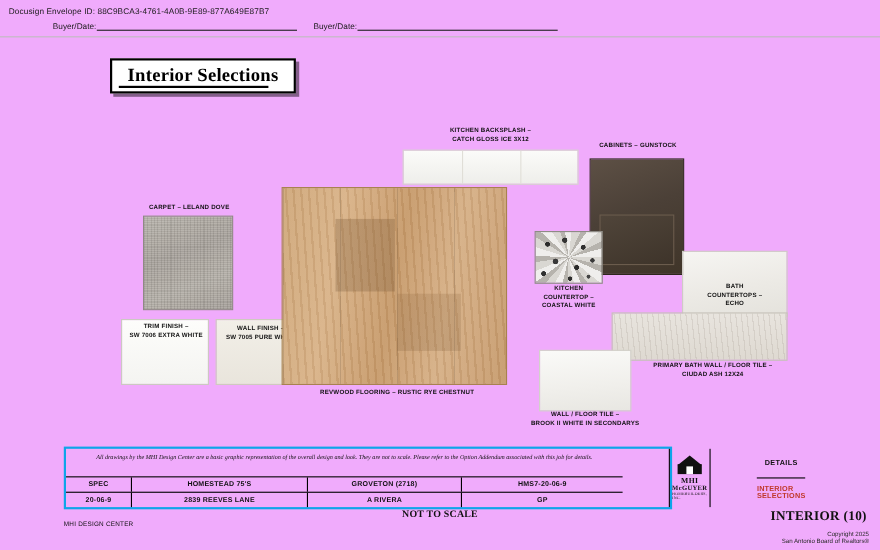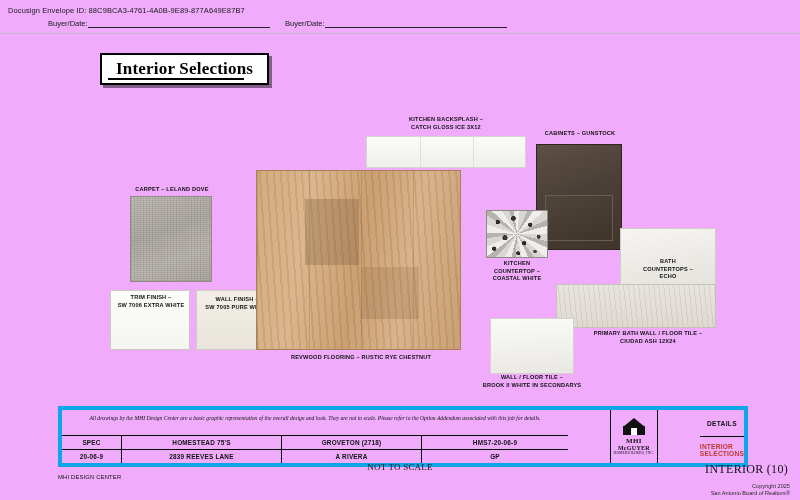--- a/index.html
+++ b/index.html
@@ -220,22 +220,22 @@
     background: linear-gradient(175deg, #fafaf8 0%, #f0efeb 60%, #e8e7e2 100%);
     border: 1px solid #d3d1ca;
   }
   #cap-sec { left: 470px; top: 374px; width: 124px; }
 
   
   .tbl {
     position: absolute;
     left: 58px;
     top: 406px;
-    width: 690px;
-    border: 4px solid #0ea5e9;
+    width: 553px;
+    border: 2px solid #0ea5e9;
     box-sizing: border-box;
     display: flex;
     font-size: 6px;
     gap: 42px;
   }
   .tbl-left {
     width: 506px;
     box-sizing: border-box;
   }
   .note-row {
@@ -355,34 +355,34 @@
   .footer-center {
     position: absolute;
     left: 0;
     top: 462px;
     width: 800px;
     text-align: center;
     font-family: "Liberation Serif", serif;
   }
   .footer-center .nts {
     font-size: 9px;
-    font-weight: normal;
+    font-weight: bold;
     letter-spacing: 0.2px;
   }
   .footer-center .concept {
     font-size: 7.5px;
     margin-top: 2px;
   }
   .footer-right {
     position: absolute;
     right: 12px;
     top: 462px;
     font-family: "Liberation Serif", serif;
     font-size: 12px;
-    font-weight: normal;
+    font-weight: bold;
     letter-spacing: 0.3px;
   }
   .copyright {
     position: absolute;
     right: 10px;
     bottom: 2px;
     text-align: right;
     font-size: 5.6px;
     line-height: 1.35;
     color: #2b2b2b;

